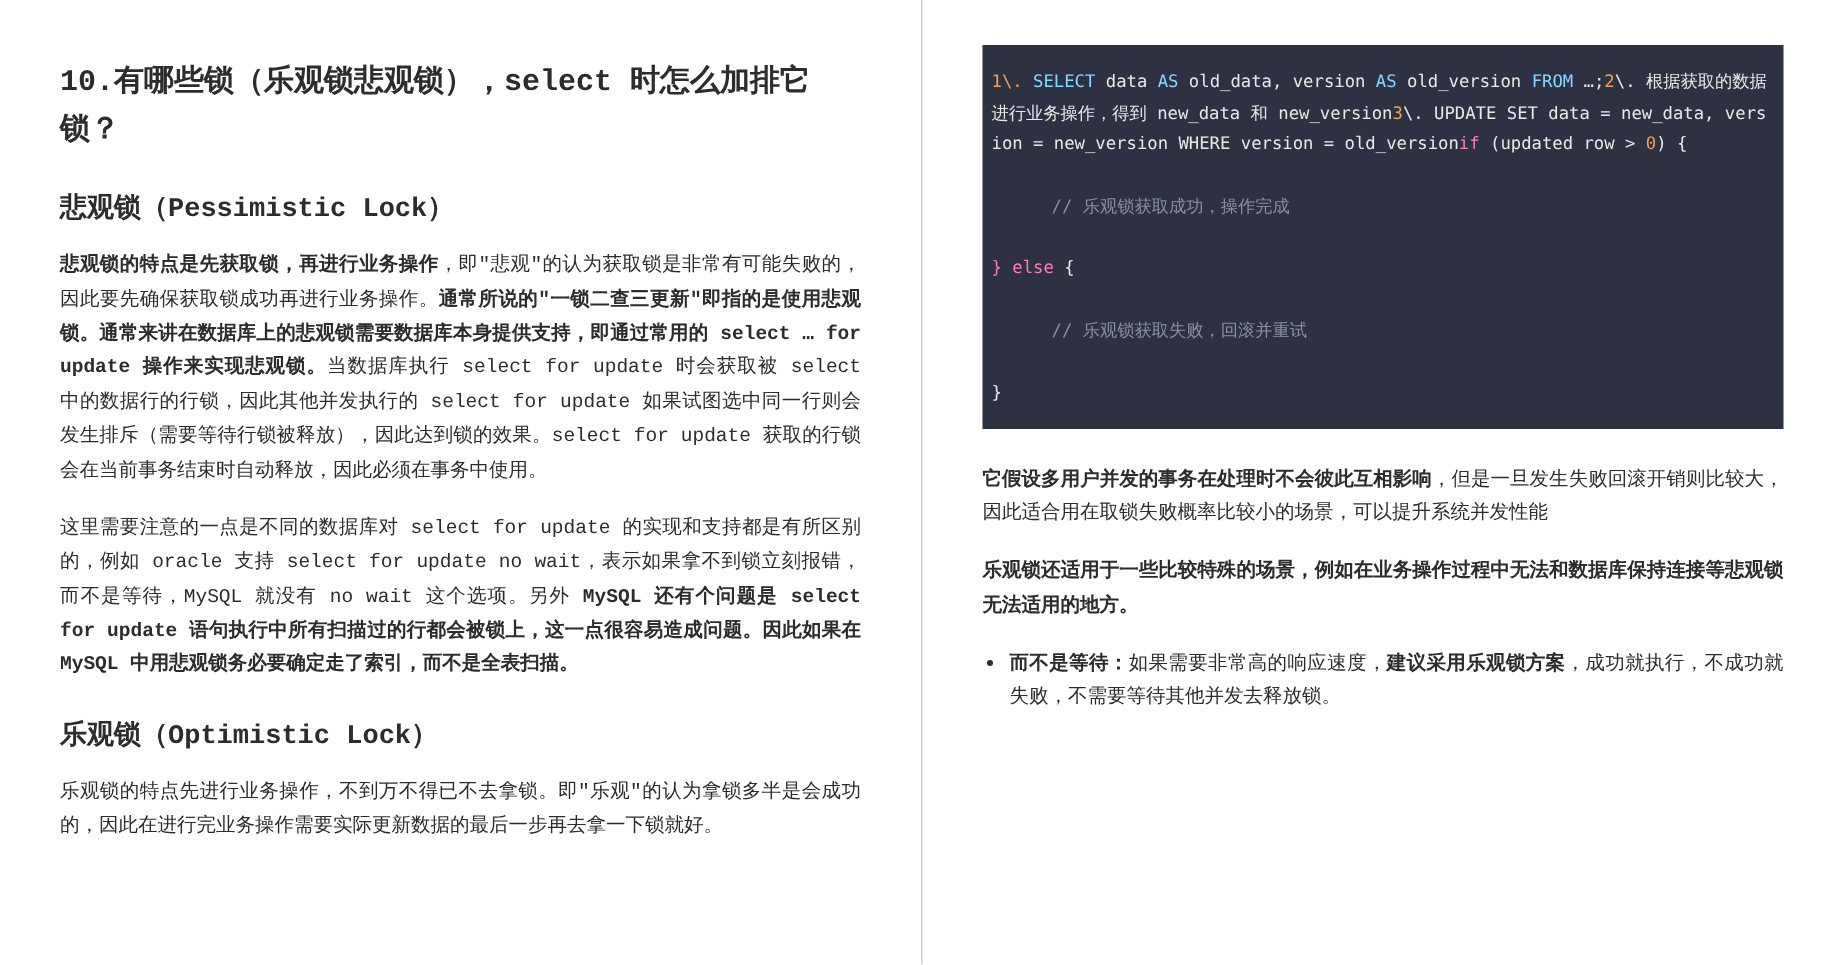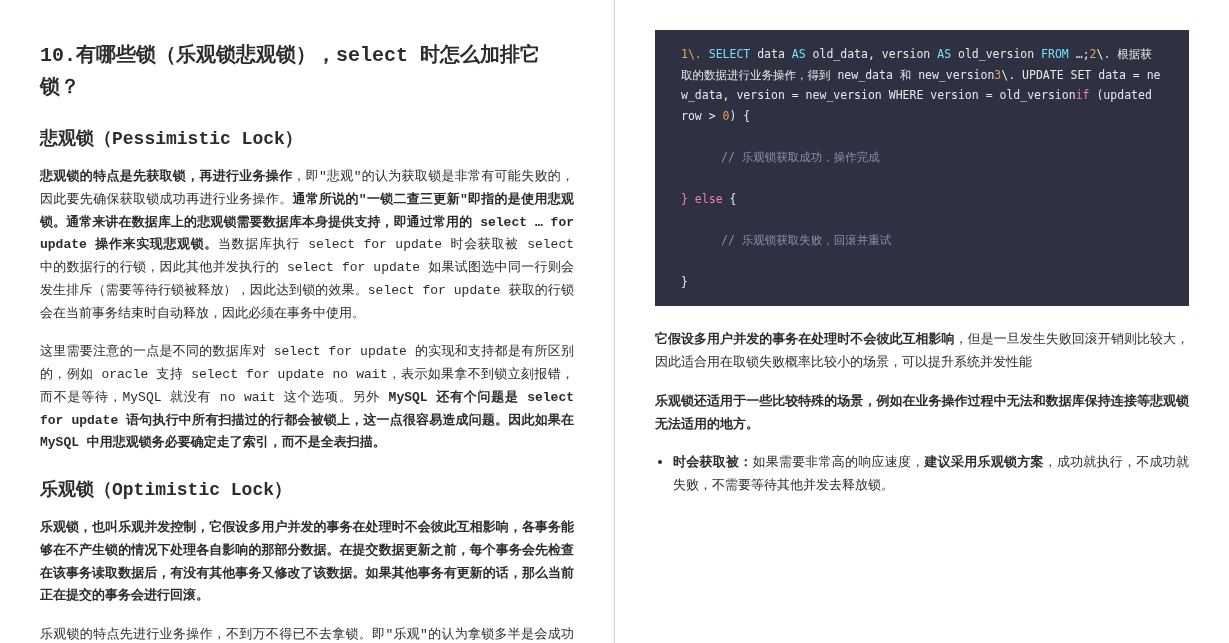--- a/index.html
+++ b/index.html
@@ -37,21 +37,21 @@
     margin-bottom: 16px;
     text-align: justify;
   }
   .b { font-weight: bold; }
   .codeblock {
     background: #2d3142;
     color: #e8e8e8;
     font-family: Consolas, Menlo, monospace;
     font-size: 11.5px;
     line-height: 1.8;
-    padding: 14px 26px;
+    padding: 14px 6px;
     margin-bottom: 22px;
     white-space: pre-wrap;
     word-break: break-all;
   }
   .codeblock .kw { color: #7fdbff; }
   .codeblock .cn { color: #f0a050; }
   .codeblock .pk { color: #ff7ab2; }
   .codeblock .cm { color: #8a8fa3; }
   .codeblock .indent { padding-left: 40px; display: inline-block; }
   .inline-code {
@@ -78,23 +78,20 @@
   <p>
     <span class="b">悲观锁的特点是先获取锁，再进行业务操作</span><span>，即"悲观"的认为获取锁是非常有可能失败的，因此要先确保获取锁成功再进行业务操作。</span><span class="b">通常所说的"一锁二查三更新"即指的是使用悲观锁。通常来讲在数据库上的悲观锁需要数据库本身提供支持，即通过常用的 select … for update 操作来实现悲观锁。</span><span>当数据库执行 select for update 时会获取被 select 中的数据行的行锁，因此其他并发执行的 select for update 如果试图选中同一行则会发生排斥（需要等待行锁被释放），因此达到锁的效果。select for update 获取的行锁会在当前事务结束时自动释放，因此必须在事务中使用。</span>
   </p>
 
   <p>
     <span>这里需要注意的一点是不同的数据库对 select for update 的实现和支持都是有所区别的，例如 oracle 支持 select for update no wait，表示如果拿不到锁立刻报错，而不是等待，MySQL 就没有 no wait 这个选项。另外 </span><span class="b">MySQL 还有个问题是 select for update 语句执行中所有扫描过的行都会被锁上，这一点很容易造成问题。因此如果在 MySQL 中用悲观锁务必要确定走了索引，而不是全表扫描。</span>
   </p>
 
   <h3>乐观锁（Optimistic Lock）</h3>
 
-  <p>
-    <span class="b">乐观锁，也叫乐观并发控制，它假设多用户并发的事务在处理时不会彼此互相影响，各事务能够在不产生锁的情况下处理各自影响的那部分数据。在提交数据更新之前，每个事务会先检查在该事务读取数据后，有没有其他事务又修改了该数据。如果其他事务有更新的话，那么当前正在提交的事务会进行回滚。</span>
-  </p>
 
   <p>
     <span>乐观锁的特点先进行业务操作，不到万不得已不去拿锁。即"乐观"的认为拿锁多半是会成功的，因此在进行完业务操作需要实际更新数据的最后一步再去拿一下锁就好。</span>
   </p>
 </div>
 
 <div class="page page-right">
 
   <div class="codeblock"><span class="cn">1\. </span><span class="kw">SELECT</span><span> data </span><span class="kw">AS</span><span> old_data, version </span><span class="kw">AS</span><span> old_version </span><span class="kw">FROM</span><span> …;</span><span class="cn">2</span><span>\. 根据获取的数据进行业务操作，得到 </span><span>new_data 和 new_version</span><span class="cn">3</span><span>\. UPDATE SET data = new_data, version = new_version WHERE version = old_version</span><span class="pk">if</span><span> (updated row &gt; </span><span class="cn">0</span><span>) {</span>
 
@@ -111,16 +108,16 @@
   </p>
 
   <p>
     <span class="b">乐观锁还适用于一些比较特殊的场景，例如在业务操作过程中无法和数据库保持连接等悲观锁无法适用的地方。</span>
   </p>
 
 
 
   <ul class="bullets">
     <li>
-      <span class="b">时会获取被：</span><span>如果需要非常高的响应速度，</span><span class="b">建议采用乐观锁方案</span><span>，成功就执行，不成功就失败，不需要等待其他并发去释放锁。</span>
+      <span class="b">而不是等待：</span><span>如果需要非常高的响应速度，</span><span class="b">建议采用乐观锁方案</span><span>，成功就执行，不成功就失败，不需要等待其他并发去释放锁。</span>
     </li>
   </ul>
 </div>
 
 </body></html>

